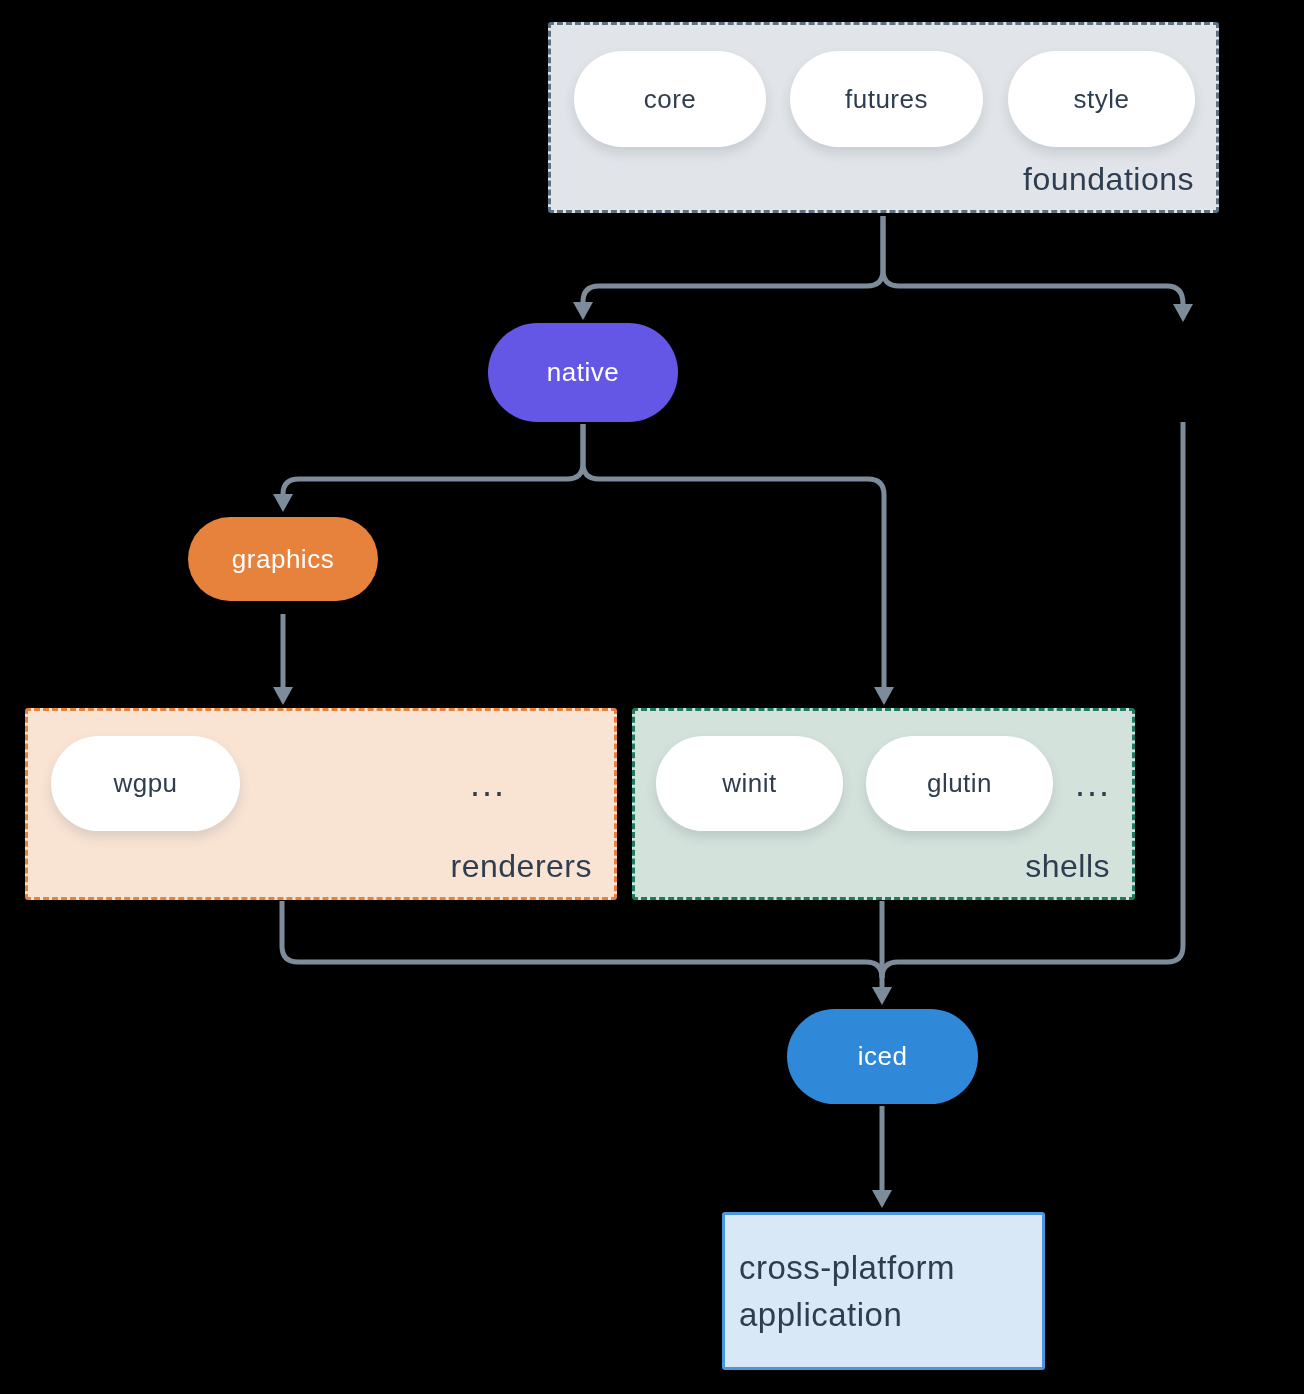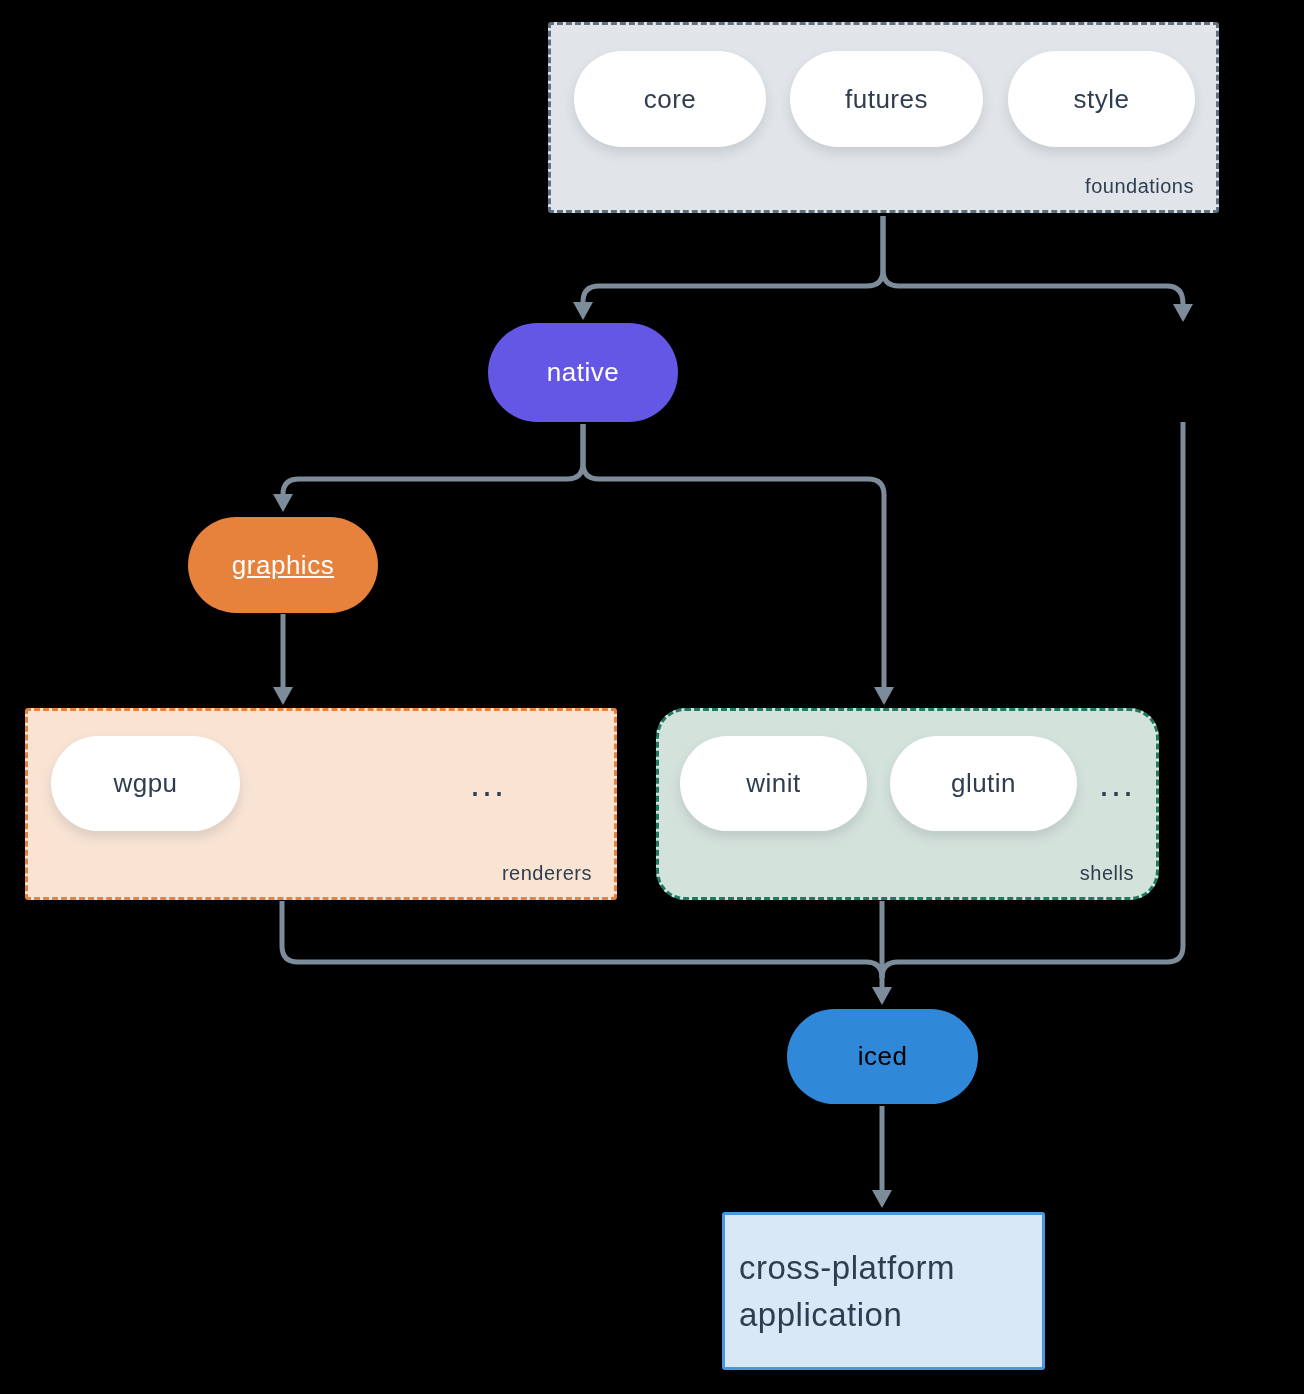--- a/index.html
+++ b/index.html
@@ -30,39 +30,39 @@
   .edges{position:absolute;left:0;top:0;width:1304px;height:1394px;pointer-events:none;}
   .edges path.edge{stroke:var(--line);stroke-width:5;fill:none;}
   .edges .arrowhead{fill:var(--line);}
   .group{
     position:absolute;
     border:3px dashed var(--gray-border);
     border-radius:3px;
   }
   .group.foundations{left:548px;top:22px;width:671px;height:191px;background:var(--gray-bg);}
   .group.renderers{left:25px;top:708px;width:592px;height:192px;background:var(--peach-bg);border-color:var(--orange);}
-  .group.shells{left:656px;top:708px;width:503px;height:192px;background:var(--sage-bg);border-color:var(--teal-border);border-radius:29px;}
+  .group.shells{left:632px;top:708px;width:503px;height:192px;background:var(--sage-bg);border-color:var(--teal-border);}
   .group-label{
     position:absolute;right:22px;bottom:12px;
-    font-size:20px;color:var(--text-dark);letter-spacing:0.5px;
+    font-size:32px;color:var(--text-dark);letter-spacing:0.5px;
   }
   .pill{
     position:absolute;
     display:flex;align-items:center;justify-content:center;
     border-radius:50px;
     font-size:26px;letter-spacing:0.5px;
     color:var(--text-dark);
   }
   .pill.white{
     background:var(--pill-white-bg);
     box-shadow:0 6px 12px rgba(40,55,70,0.14);
   }
   .pill.purple{background:var(--purple);color:#ffffff;}
   .pill.orange{background:var(--orange);color:#ffffff;}
-  .pill.blue{background:var(--blue);color:#000000;}
+  .pill.blue{background:var(--blue);color:#ffffff;}
   .ellipsis{
     position:absolute;top:25px;height:95px;width:56px;
     display:flex;align-items:center;justify-content:center;
     font-size:36px;color:var(--text-dark);letter-spacing:2px;
   }
   .app-box{
     position:absolute;left:722px;top:1212px;width:323px;height:158px;
     background:var(--app-bg);
     border:3px solid var(--app-border);
     border-radius:3px;
@@ -97,21 +97,21 @@
 
   <div class="group foundations">
     <div class="pill white" style="left:23px;top:26px;width:192px;height:96px;">core</div>
     <div class="pill white" style="left:457px;top:26px;width:187px;height:96px;">style</div>
     <div class="pill white" style="left:239px;top:26px;width:193px;height:96px;">futures</div>
     <span class="group-label">foundations</span>
   </div>
 
   <div class="pill purple" style="left:488px;top:323px;width:190px;height:99px;">native</div>
 
-  <div class="pill orange" style="left:188px;top:517px;width:190px;height:96px;text-decoration:underline;">graphics</div>
+  <div class="pill orange" style="left:188px;top:517px;width:190px;height:84px;">graphics</div>
 
   <div class="group renderers">
     <div class="pill white" style="left:23px;top:25px;width:189px;height:95px;">wgpu</div>
     <span class="ellipsis" style="left:432px;">...</span>
     <span class="group-label">renderers</span>
   </div>
 
   <div class="group shells">
     <div class="pill white" style="left:21px;top:25px;width:187px;height:95px;">winit</div>
     <div class="pill white" style="left:231px;top:25px;width:187px;height:95px;">glutin</div>

